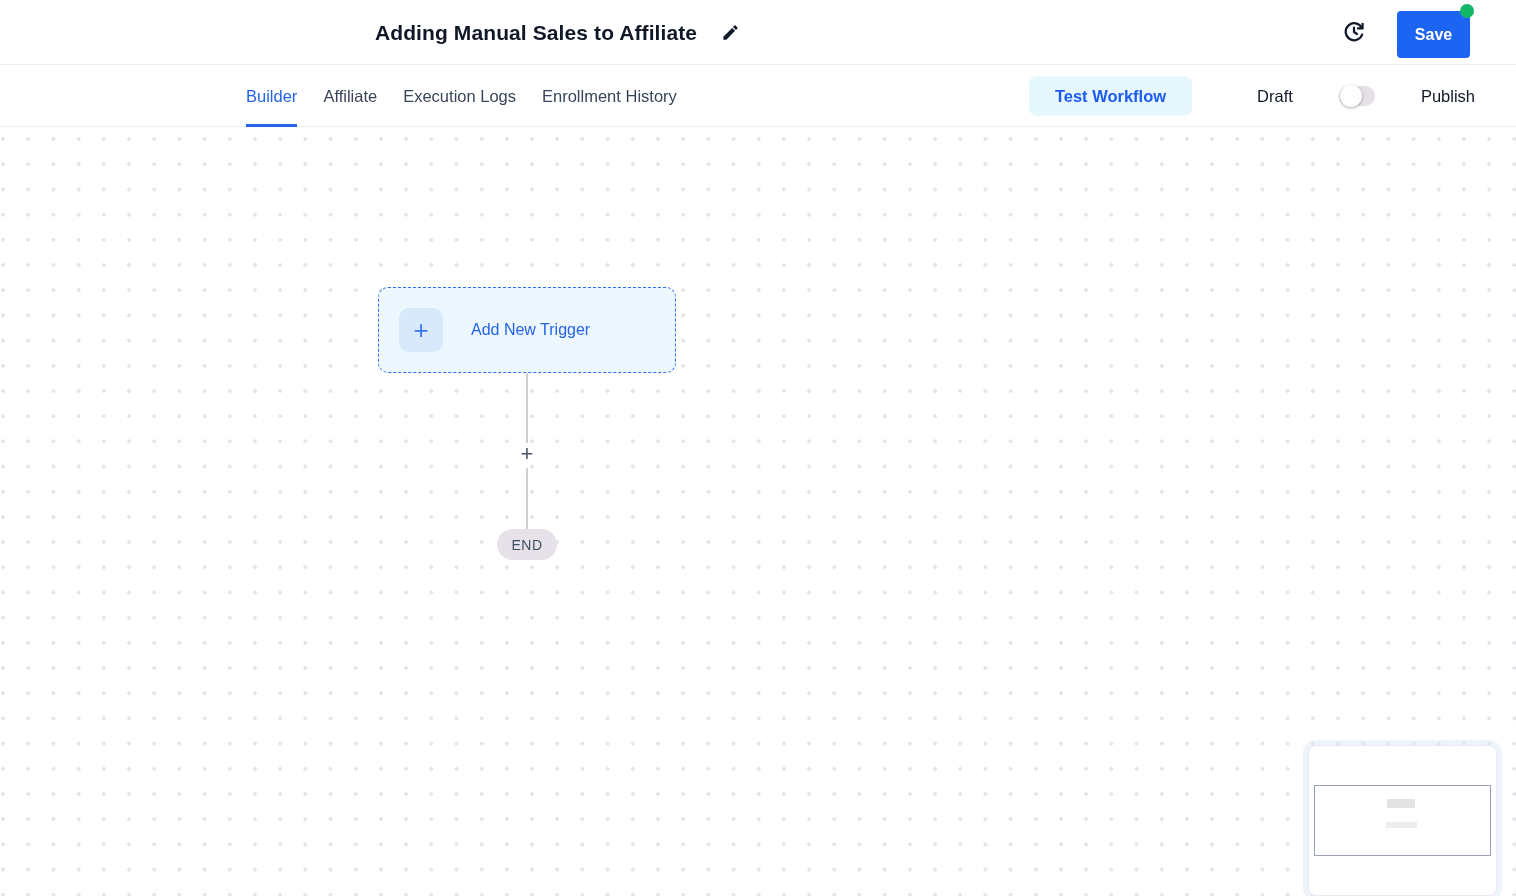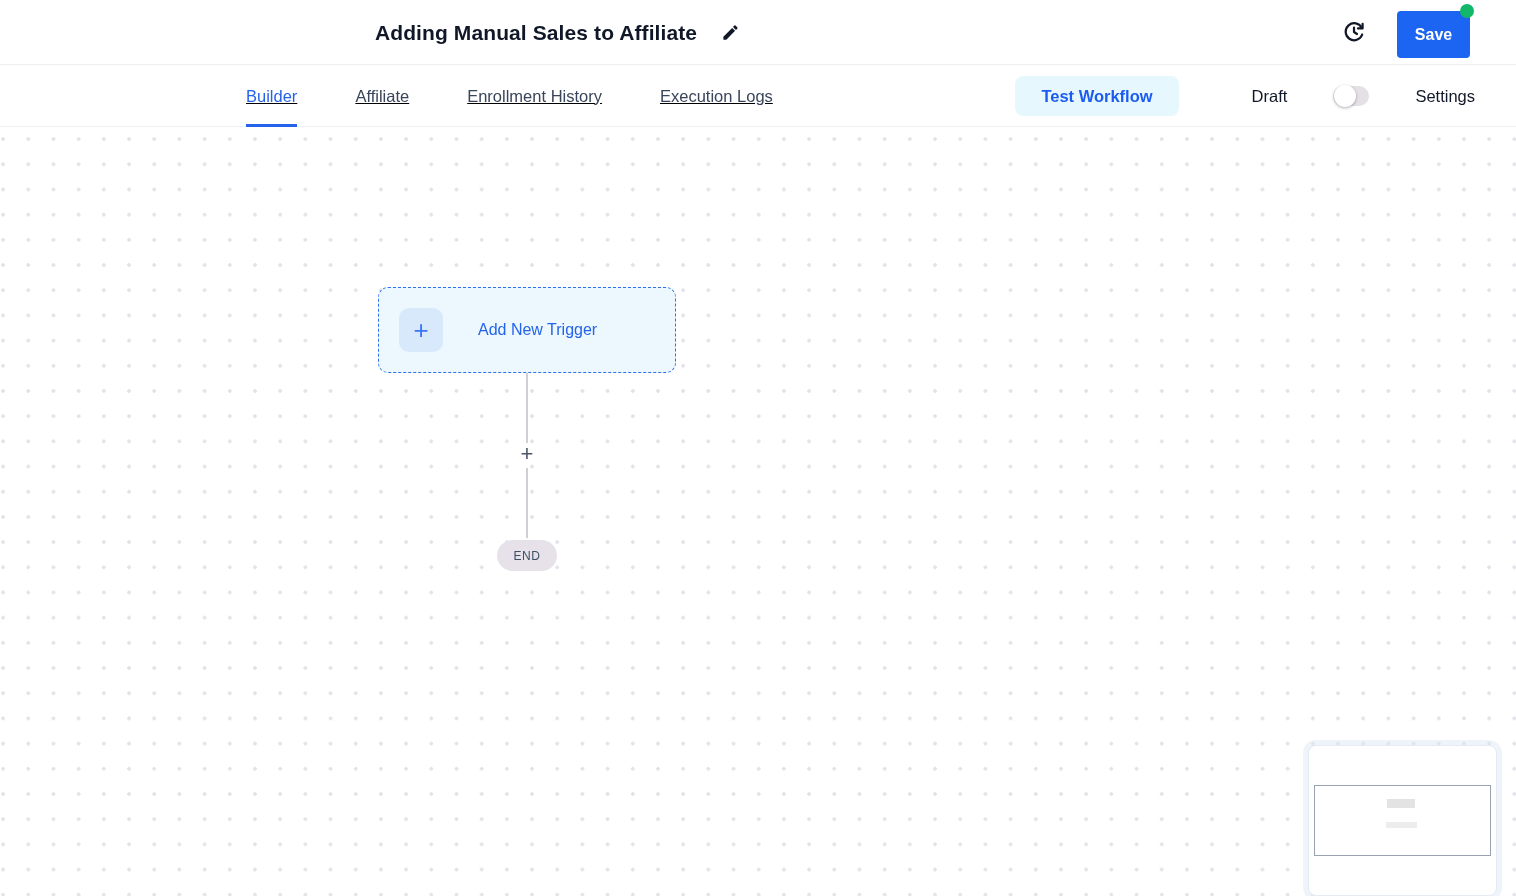--- a/index.html
+++ b/index.html
@@ -20,61 +20,61 @@
     justify-content:center; }
   .save-btn { position:absolute; left:1397px; top:11px; width:73px; height:47px;
     background:#1c64f2; color:#fff; border:none; border-radius:4px; font-size:16px;
     font-weight:700; cursor:pointer; font-family:"Liberation Sans", sans-serif; }
   .unsaved-dot { position:absolute; left:1460px; top:4px; width:14px; height:14px;
     border-radius:50%; background:#12b76a; z-index:4; }
 
   
   .tabbar { position:absolute; top:65px; left:0; width:1516px; height:62px;
     background:#fff; border-bottom:1px solid #eef0f3; z-index:3; }
-  .tabs { position:absolute; left:246px; top:0; height:62px; display:flex; gap:58px;text-decoration:underline; }
+  .tabs { position:absolute; left:246px; top:0; height:62px; display:flex; gap:26px; }
   .tab { height:62px; display:flex; align-items:center; font-size:16.5px;
     color:#39455a; cursor:pointer; border-bottom:3px solid transparent;
     padding-top:3px; background:none; border-top:none; border-left:none;
     border-right:none; font-family:"Liberation Sans", sans-serif; }
   .tab.active { color:#2563eb; border-bottom-color:#2563eb; font-weight:500; }
   .tab-actions { position:absolute; right:41px; top:0; height:62px; display:flex;
     align-items:center;gap:33px; }
   .test-workflow { height:40px; padding:0 26px; background:#e6f8fd; color:#1d5bf0;
     font-size:16.5px; font-weight:600; border:none; border-radius:8px;
     cursor:pointer; font-family:"Liberation Sans", sans-serif; }
   .draft-label, .publish-label { font-size:16.5px; color:#101828; }
-  .draft-label { margin-left:40px; }
+  .draft-label { margin-left:32px; }
   .toggle { width:36px; height:20px; border-radius:10px; background:#e5dfe6;
     margin:0 13px; position:relative; cursor:pointer; border:none; }
   .toggle .knob { position:absolute; left:1px; top:-1px; width:22px; height:22px;
     border-radius:50%; background:#fff; box-shadow:0 1px 3px rgba(16,24,40,.35); }
 
   
   .canvas { position:absolute; top:127px; left:0; width:1516px; height:769px;
     background-color:#fff;
     background-image:radial-gradient(circle, #e3e3ea 1.7px, transparent 1.9px);
     background-size:25.2px 25.2px; background-position:-9.5px -0.5px; }
 
   .trigger-node { position:absolute; left:378px; top:160px; width:298px; height:86px;
     border:1.5px dashed #2e70f0; border-radius:10px; background:#ecf8fd;
     display:flex; align-items:center; padding-left:20px; cursor:pointer; }
   .trigger-plus-tile { width:44px; height:44px; border-radius:10px; background:#d8e9fc;
     display:flex; align-items:center; justify-content:center; font-size:26px;
     font-weight:400; color:#3b76f6; }
-  .trigger-label { margin-left:35px; font-size:16px; font-weight:500; color:#2563eb; }
+  .trigger-label { margin-left:28px; font-size:16px; font-weight:500; color:#2563eb; }
 
   .conn-line { position:absolute; left:526px; width:2px; background:#cdd0d4; }
   .conn-line.seg1 { top:246px; height:70px; }
   .conn-line.seg2 { top:341px; height:70px; }
   .conn-plus { position:absolute; left:517px; top:316px; width:20px; height:22px;
     color:#4a5568; font-size:22px; line-height:22px; text-align:center;
     cursor:pointer; background:none; border:none;
     font-family:"Liberation Sans", sans-serif; }
-  .end-pill { position:absolute; left:497px; top:413px; width:60px; height:31px;
-    border-radius:16px; background:#e7e2e9; color:#3d4f63; font-size:12px;
+  .end-pill { position:absolute; left:497px; top:402px; width:60px; height:31px;
+    border-radius:16px; background:#e7e2e9; color:#3d4f63; font-size:14px;
     display:flex; align-items:center; justify-content:center; letter-spacing:.5px; }
 
   
   .minimap { position:absolute; left:1308px; top:618px; width:189px; height:151px;
     background:#fff; border:1px solid #e5eaf3; border-radius:8px;
     box-shadow:0 0 0 5px rgba(219,229,244,.45); }
   .minimap-viewport { position:absolute; left:5px; top:39px; width:177px; height:71px;
     border:1px solid #98a2b3; background:#fff; cursor:grab; }
   .mini-node-1 { position:absolute; left:72px; top:13px; width:28px; height:9px;
     background:#e3e3e3; }
@@ -109,30 +109,30 @@
       </span>
     </button>
     <button class="save-btn">Save</button>
     <div class="unsaved-dot"></div>
   </div>
 
   <div class="tabbar">
     <div class="tabs">
       <button class="tab active">Builder</button>
       <button class="tab">Affiliate</button>
+      <button class="tab">Execution Logs</button>
       <button class="tab">Enrollment History</button>
-      <button class="tab">Execution Logs</button>
     </div>
     <div class="tab-actions">
       <button class="test-workflow">Test Workflow</button>
       <span class="draft-label">Draft</span>
       <button class="toggle">
         <span class="knob"></span>
       </button>
-      <span class="publish-label">Settings</span>
+      <span class="publish-label">Publish</span>
     </div>
   </div>
 
   <div class="canvas">
 
     <div class="trigger-node">
       <div class="trigger-plus-tile">+</div>
       <div class="trigger-label">Add New Trigger</div>
     </div>
 

